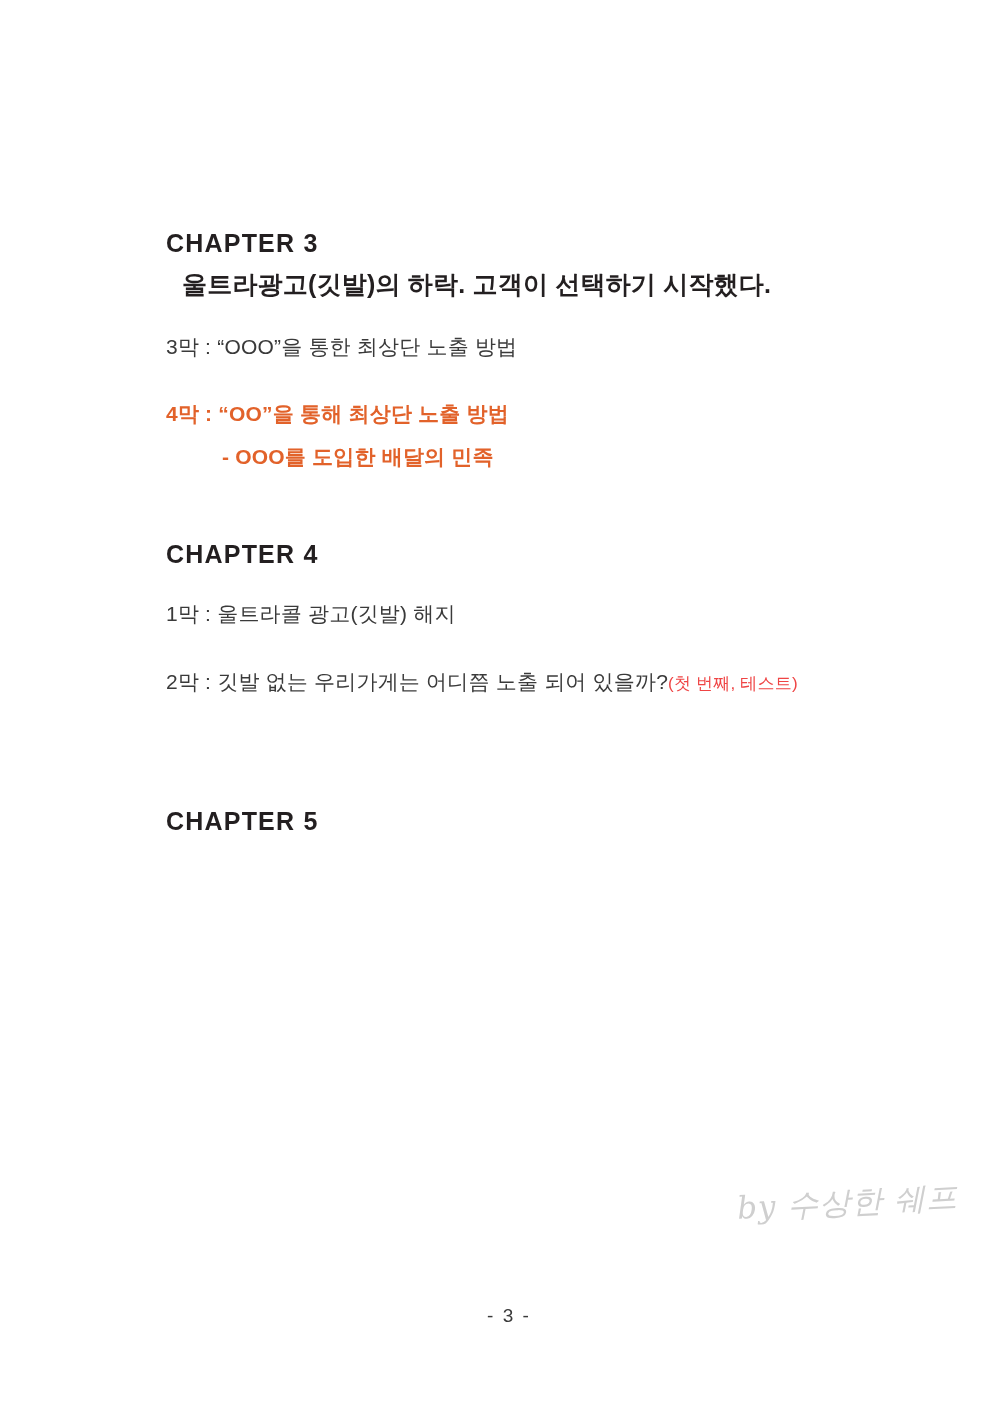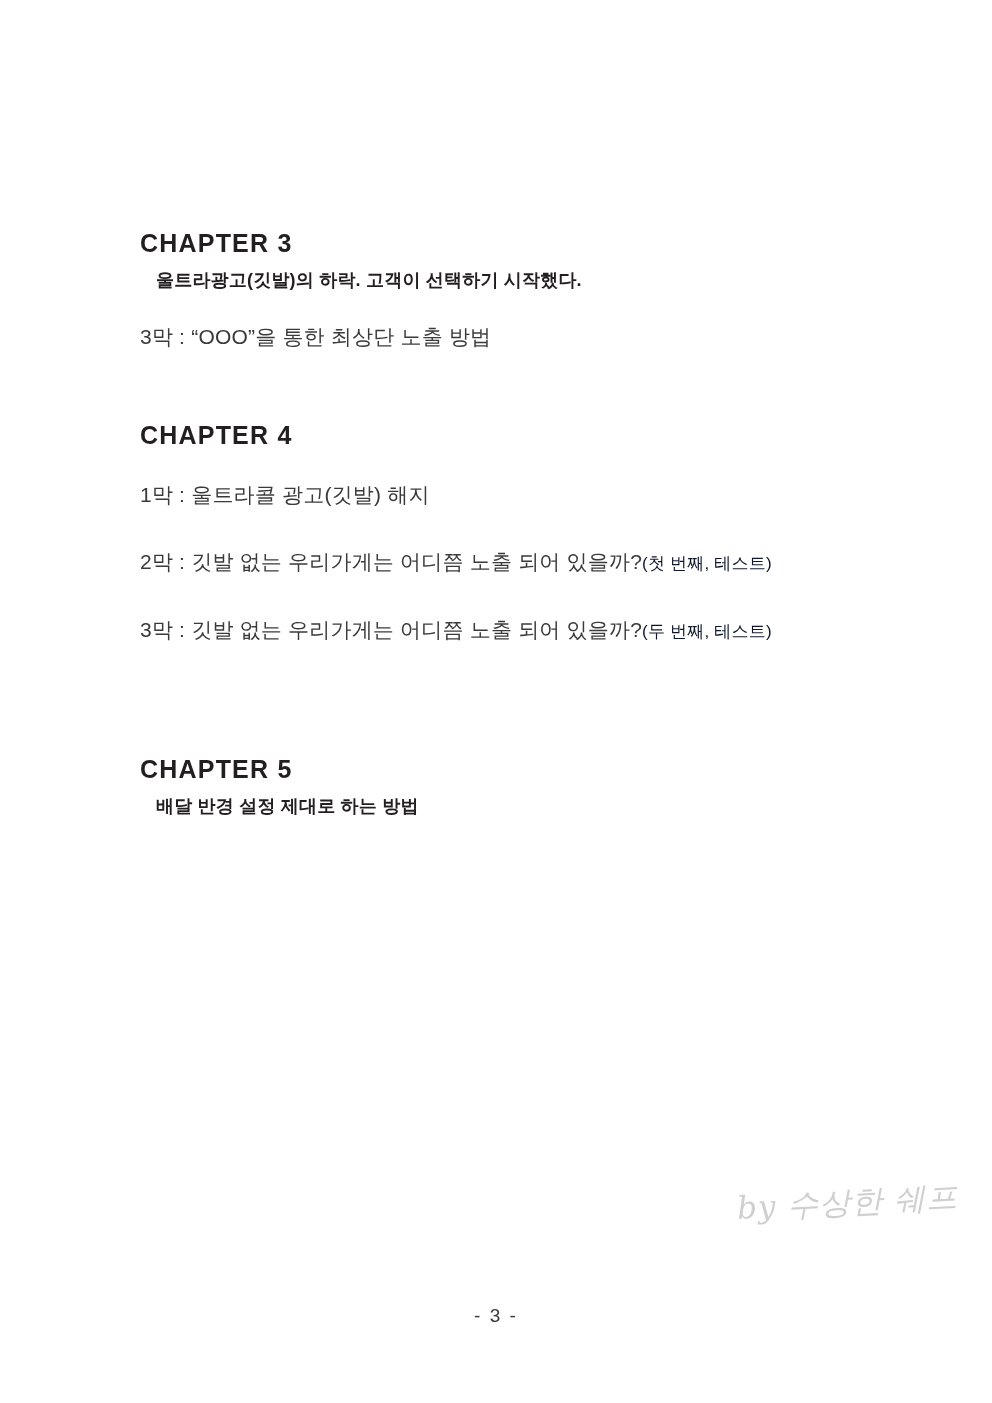--- a/index.html
+++ b/index.html
@@ -12,40 +12,41 @@
     height: 1403px;
     position: relative;
     font-family: "Liberation Sans", "DejaVu Sans", sans-serif;
     color: #231f20;
     overflow: hidden;
   }
   .page {
     position: absolute;
     inset: 0;
     padding: 0;
+    margin-left: 26px;
   }
   .content {
     position: absolute;
     left: 140px;
     top: 228px;
     width: 740px;
   }
 
   .chapter-block {
     margin-bottom: 0;
   }
   .chapter-label {
     font-size: 25px;
     font-weight: 600;
     letter-spacing: 1.2px;
     color: #231f20;
     line-height: 1.2;
   }
   .chapter-title {
-    font-size: 18px;
+    font-size: 25px;
     font-weight: 700;
     color: #231f20;
     line-height: 1.35;
     margin-top: 10px;
     padding-left: 16px;
     letter-spacing: 0.2px;
   }
 
   .act-list {
     margin-top: 30px;
@@ -57,21 +58,21 @@
     line-height: 1.45;
     margin-bottom: 37px;
     letter-spacing: 0.2px;
   }
   .act.highlight {
     color: #e2622a;
     font-weight: 700;
   }
   .act .small {
     font-size: 17px;
-    color: #0f172a;
+    color: #ef4444;
   }
   .act-sub {
     display: block;
     margin-top: 12px;
     padding-left: 56px;
     font-size: 21px;
     font-weight: 700;
     color: #e2622a;
     letter-spacing: 0.2px;
   }
@@ -111,43 +112,43 @@
 
 <div class="page">
 
   <div class="content">
 
     <div class="chapter-block">
       <div class="chapter-label">CHAPTER  3</div>
       <div class="chapter-title">울트라광고(깃발)의 하락. 고객이 선택하기 시작했다.</div>
       <div class="act-list">
         <div class="act">3막 : “OOO”을 통한 최상단 노출 방법</div>
+        <div class="act highlight">
+          <span>4막 : “OO”을 통해 최상단 노출 방법</span>
+          <span class="act-sub">- OOO를 도입한 배달의 민족</span>
+        </div>
       </div>
     </div>
 
     <div class="gap-md"></div>
 
     <div class="chapter-block">
       <div class="chapter-label">CHAPTER  4</div>
       <div class="act-list">
         <div class="act">1막 : 울트라콜 광고(깃발) 해지</div>
         <div class="act">
           <span>2막 : 깃발 없는 우리가게는 어디쯤 노출 되어 있을까?</span><span class="small">(첫 번째, 테스트)</span>
         </div>
-        <div class="act">
-          <span>3막 : 깃발 없는 우리가게는 어디쯤 노출 되어 있을까?</span><span class="small">(두 번째, 테스트)</span>
-        </div>
       </div>
     </div>
 
     <div class="gap-xl"></div>
 
     <div class="chapter-block chapter5-row">
       <div class="chapter-label">CHAPTER  5</div>
-      <div class="chapter-title">배달 반경 설정 제대로 하는 방법</div>
     </div>
 
   </div>
 
   <div class="signature">by 수상한 쉐프</div>
 
   <div class="page-number">- 3 -</div>
 
 </div>
 

